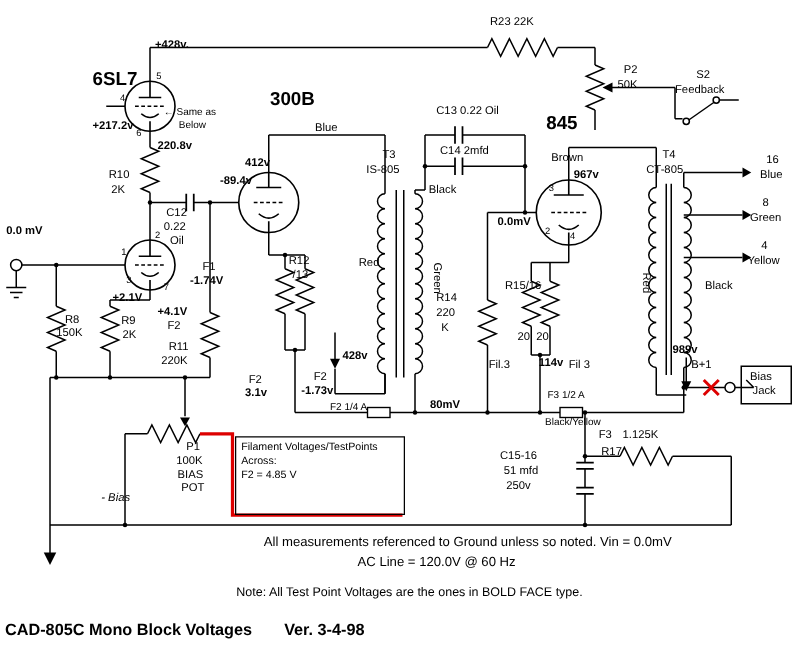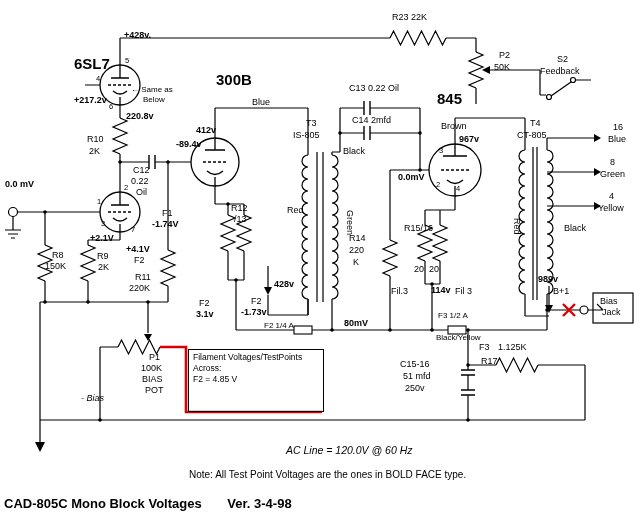--- a/index.html
+++ b/index.html
@@ -256,21 +256,22 @@
       <div class="lbl" style="left: 600px; top: 297px;">Bias</div>
       <div class="lbl" style="left: 602px; top: 308px;">Jack</div>
     </div>
 
   <div class="box">
     <div>Filament Voltages/TestPoints</div>
     <div>Across:</div>
     <div>F2 = 4.85 V</div>
   </div>
 
-  <div class="note" style="left:286px;top:444px;font-style:italic;">AC Line = 120.0V @ 60 Hz</div>
+  <div class="note" style="left:211px;top:428px;">All measurements referenced to Ground unless so noted. Vin = 0.0mV</div>
+  <div class="note" style="left:286px;top:444px;">AC Line = 120.0V @ 60 Hz</div>
   <div class="note" style="left:189px;top:469px;font-size:10px;">Note: All Test Point Voltages are the ones in BOLD FACE type.</div>
 
   <div class="footer">
     <span>CAD-805C Mono Block Voltages</span>
     <span class="ver">Ver. 3-4-98</span>
   </div>
 
 </div>
 
 </body></html>

